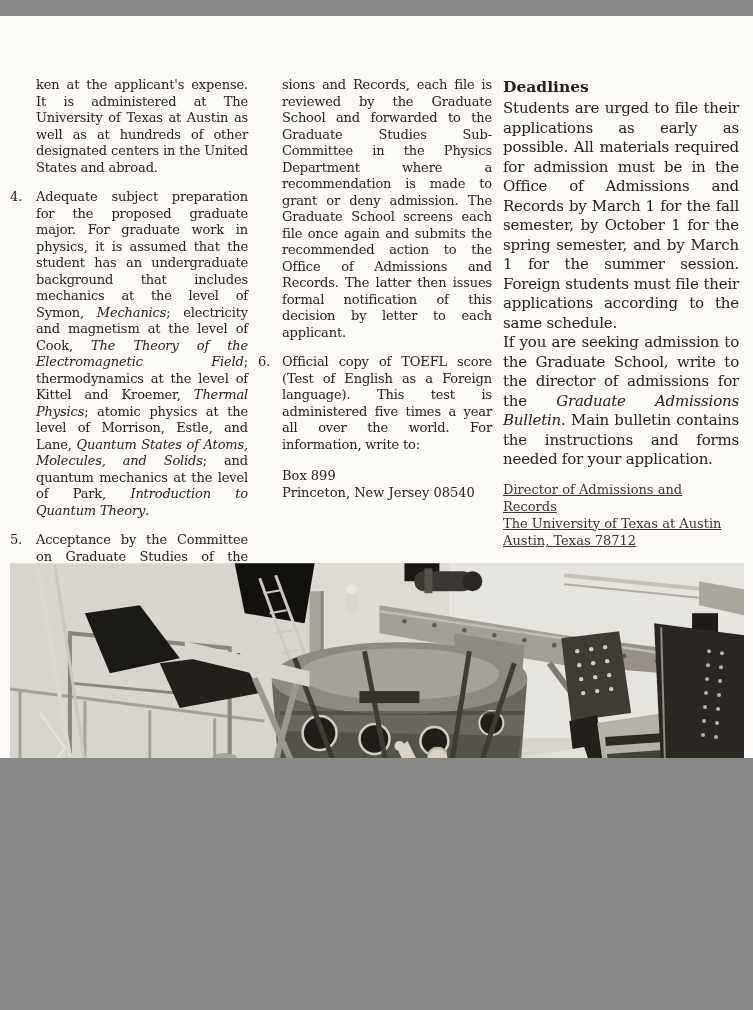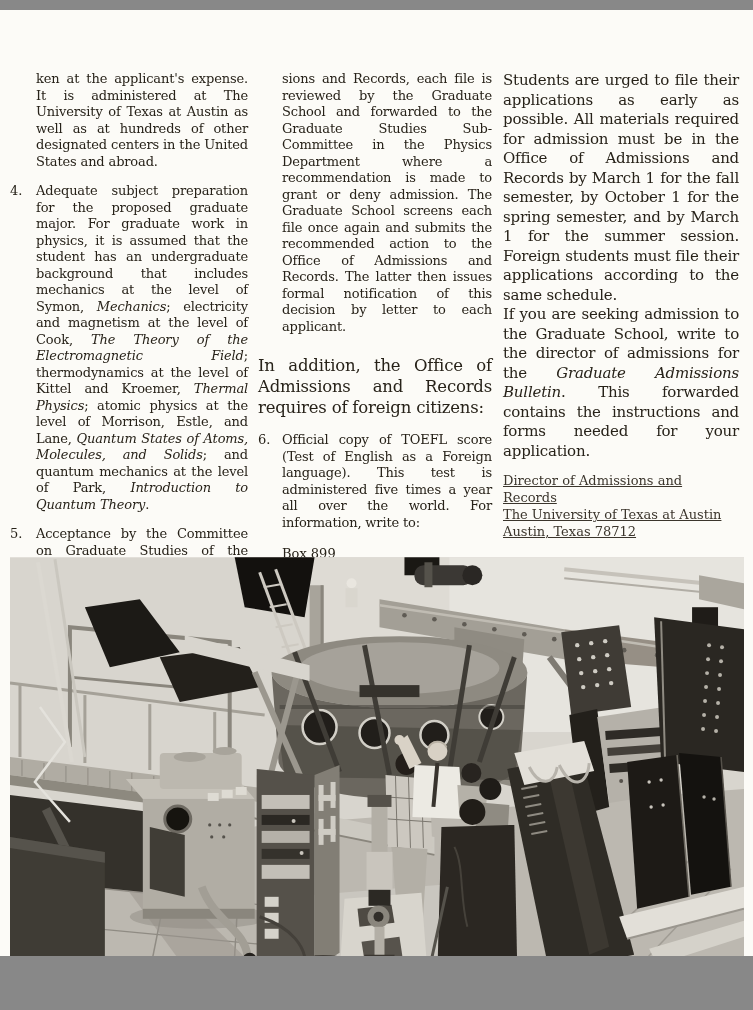--- a/index.html
+++ b/index.html
@@ -1,18 +1,18 @@
 <!DOCTYPE html>
 <html style="--paper: #fcfbf7; --ink: #272219; --ink-light: #3b352c;"><head>
 <meta charset="utf-8">
 <style>
   :root { --paper:#fcfbf7; --ink:#272219; --ink-light:#3b352c; }
   html,body { margin:0; padding:0; background:#888; }
   .page {
-    position:relative; width:753px; height:946px; margin:10px auto;
+    position:relative; width:753px; height:742px; margin:16px auto;
     background:var(--paper); overflow:hidden;
     font-family:"DejaVu Serif", serif; color:var(--ink);
   }
   .col { position:absolute; top:61px; }
   .col-left  { left:10px;  width:238px; }
   .col-mid   { left:258px; width:234px; }
   .col-right { left:503px; width:236px; }
 
   .body { margin:0; font-size:13px; line-height:16.5px; text-align:justify; letter-spacing:-0.15px; }
   .indent { margin-left:26px; }
@@ -56,36 +56,36 @@
       <p class="body item-body"><span>Adequate subject preparation for the proposed graduate major. For graduate work in physics, it is assumed that the student has an undergraduate background that includes mechanics at the level of Symon, </span><span class="it">Mechanics</span><span>; electricity and magnetism at the level of Cook, </span><span class="it">The Theory of the Electromagnetic Field</span><span>; thermodynamics at the level of Kittel and Kroemer, </span><span class="it">Thermal Physics</span><span>; atomic physics at the level of Morrison, Estle, and Lane, </span><span class="it">Quantum States of Atoms, Molecules, and Solids</span><span>; and quantum mechanics at the level of Park, </span><span class="it">Introduction to Quantum Theory</span><span>.</span></p>
     </div>
     <div class="list-item">
       <span class="num">5.</span>
       <p class="body item-body"><span>Acceptance by the Committee on Graduate Studies of the proposed major area. When all materials required for admission have been received by the Office of Admis-</span></p>
     </div>
   </section>
 
   <section class="col col-mid">
     <p class="body indent">sions and Records, each file is reviewed by the Graduate School and forwarded to the Graduate Studies Sub-Committee in the Physics Department where a recommendation is made to grant or deny admission. The Graduate School screens each file once again and submits the recommended action to the Office of Admissions and Records. The latter then issues formal notification of this decision by letter to each applicant.</p>
-    <p class="subhead">In addition, the Office of Admissions and Records requires of foreign citizens:</p>
     <div class="list-item">
       <span class="num">6.</span>
       <div class="item-body">
         <p class="body">Official copy of TOEFL score (Test of English as a Foreign language). This test is administered five times a year all over the world. For information, write to:</p>
         <div class="address">
           <div>Box 899</div>
           <div>Princeton, New Jersey 08540</div>
         </div>
       </div>
     </div>
   </section>
 
   <section class="col col-right">
+    <h3 class="deadhead">Deadlines</h3>
     <p class="rbody">Students are urged to file their applications as early as possible. All materials required for admission must be in the Office of Admissions and Records by March 1 for the fall semester, by October 1 for the spring semester, and by March 1 for the summer session. Foreign students must file their applications according to the same schedule.</p>
-    <p class="rbody"><span>If you are seeking admission to the Graduate School, write to the director of admissions for the </span><span class="it">Graduate Admissions Bulletin</span><span>. This forwarded contains the instructions and forms needed for your application.</span></p>
+    <p class="rbody"><span>If you are seeking admission to the Graduate School, write to the director of admissions for the </span><span class="it">Graduate Admissions Bulletin</span><span>. Main bulletin contains the instructions and forms needed for your application.</span></p>
     <div class="small-address">
       <div>Director of Admissions and Records</div>
       <div>The University of Texas at Austin</div>
       <div>Austin, Texas 78712</div>
     </div>
   </section>
 
   <figure class="photo-figure">
     <svg width="734" height="415" viewBox="0 0 735 415" role="img">
 

